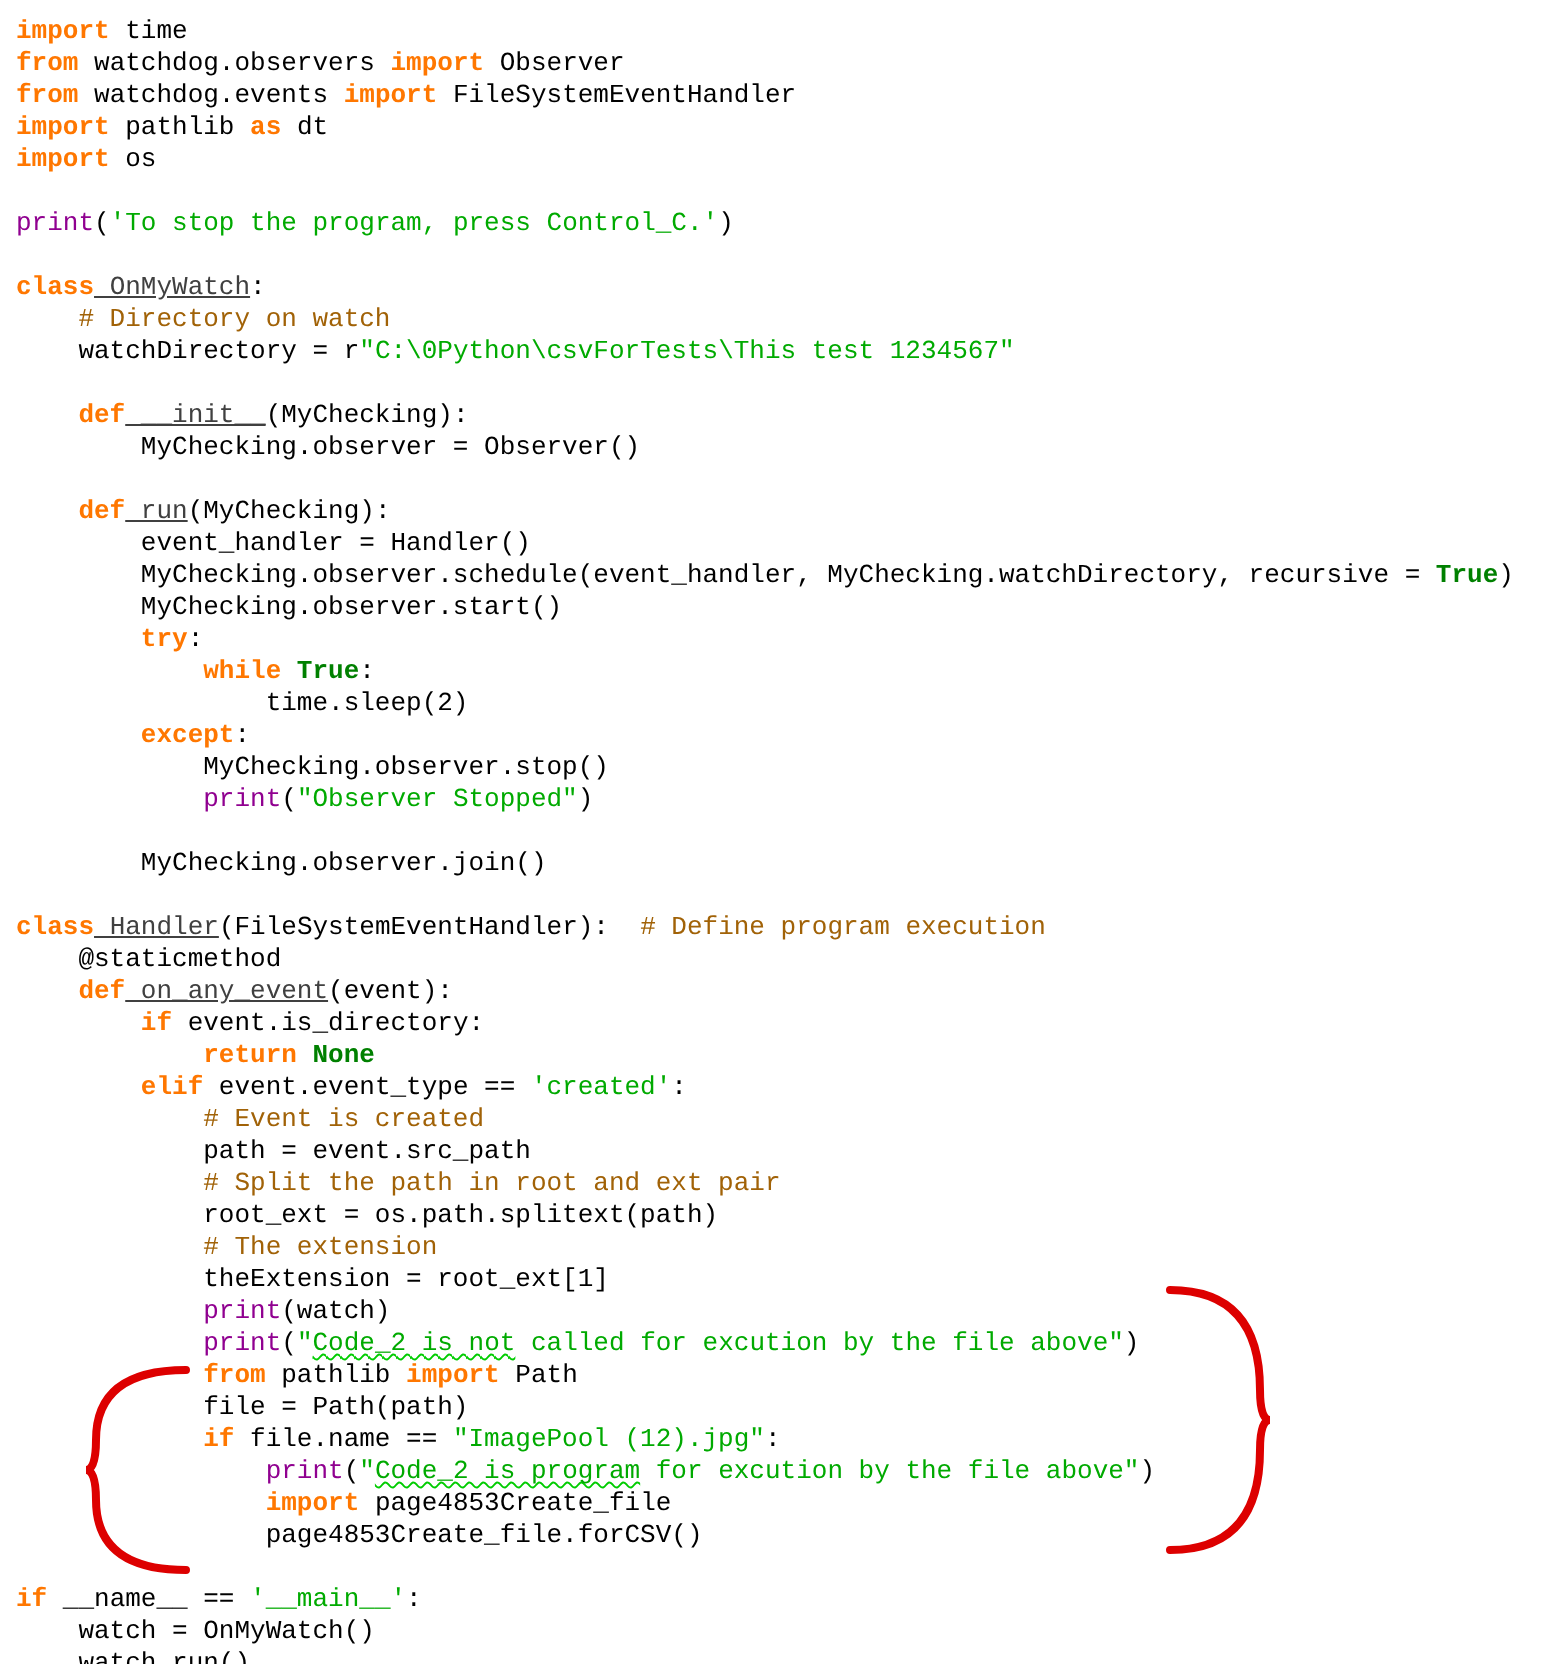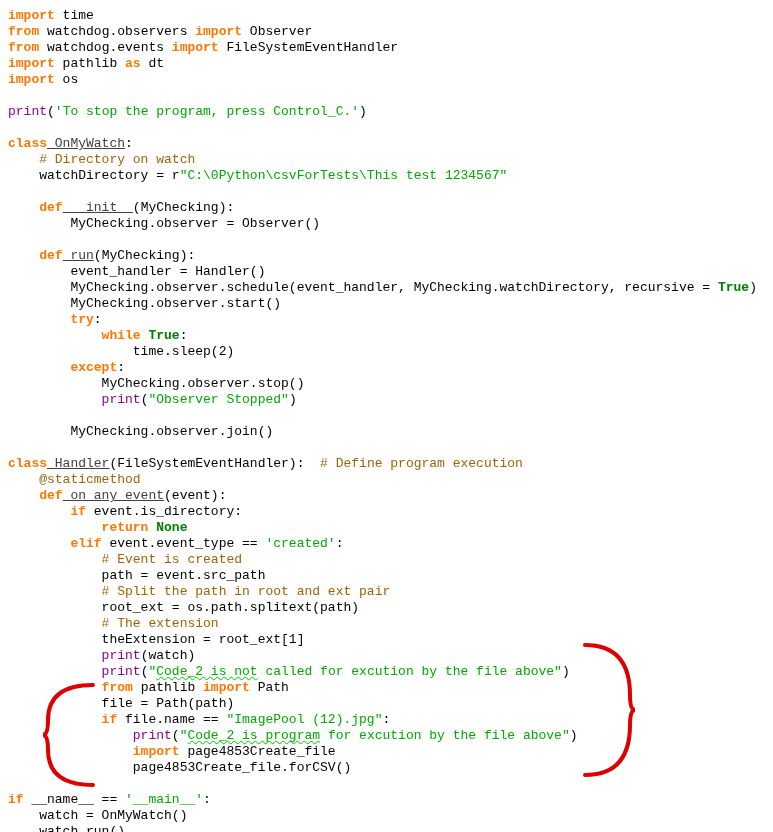--- a/index.html
+++ b/index.html
@@ -13,21 +13,21 @@
       width: 773px;
       position: relative;
     }
     pre { font-family: inherit; }
     .kw-orange { color: #ff7700; font-weight: bold; margin-top: 12px; }
     .kw-green-bold { color: #008000; font-weight: bold; text-align: center; }
     .name-blue { color: #404040; text-decoration: underline; }
     .comment { color: #a16207; }
     .str { color: #00aa00; }
     .builtin { color: #900090; margin-top: 27px; }
-    .decorator { color: #a16207; }
+    .decorator { color: #000000; }
     .svg-annot {
       position: absolute;
       pointer-events: none;
     }
     .underline-green {
       text-decoration: underline wavy #00cc00 1px;
       text-decoration-skip-ink: none;
     }
   </style>
 </head>

